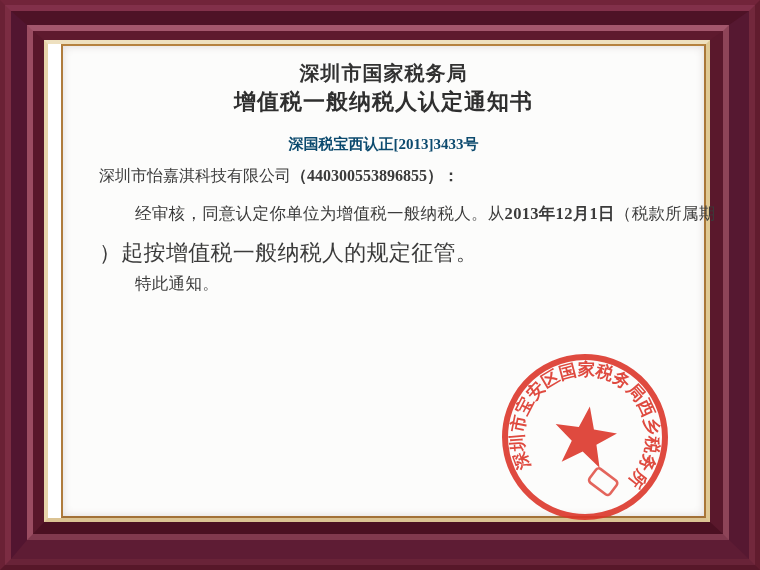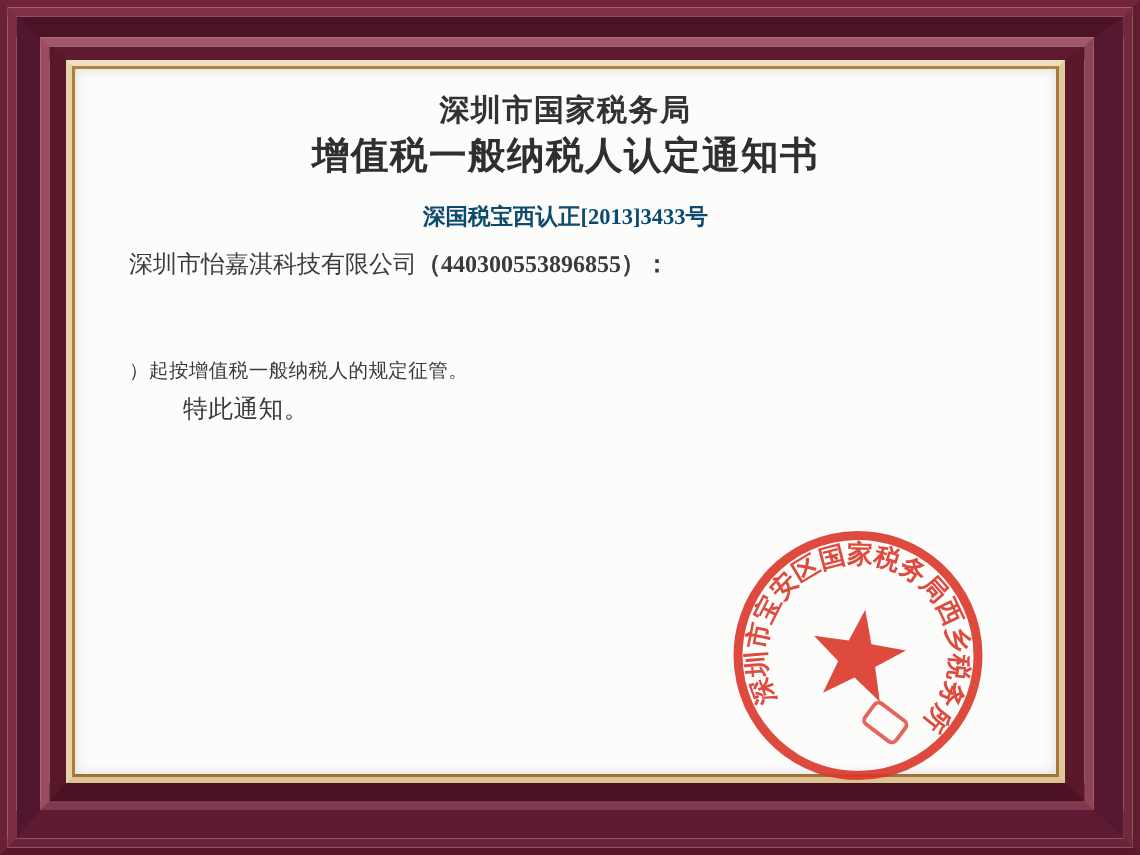--- a/index.html
+++ b/index.html
@@ -7,38 +7,38 @@
        font-family:"Liberation Serif","DejaVu Serif",serif;}
 
   
   .f{box-sizing:border-box;height:100%;border-style:solid;}
   #frame{width:760px;height:570px;}
   .f1{border-width:5px;border-color:#72243a #611c2e #571729 #6a2135;}
   .f2{border-width:6px;border-color:#82304a #72283c #692338 #7b2c42;}
   .f3{border-width:14px 20px 19px 16px;border-color:#4e1226 #561831 #5e1c34 #521530;}
   .f4{border-width:6px;border-color:#a3566c #8e4458 #81394e #9a4c61;}
   .f5{border-width:9px 13px 12px 11px;border-color:#5e1a2e #5a182c #4b1022 #58172a;}
-  .f6{border-width:4px;border-color:#eee0bf #dfc994 #dbc393 #e7d4aa;}
+  .f6{border-width:4px;border-color:#eee0bf #dfc994 #dbc393 #e7d4aa;padding-left:13px;}
   .f7{border-width:2px;border-color:#b5823f #a97739 #a27137 #af7c3c;}
 
   
   .paper{position:relative;width:100%;height:100%;background:#fcfcfb;
          box-shadow:inset 0 0 8px rgba(90,60,60,.18);overflow:visible;
          color:#3b3b3b;filter:blur(.3px);}
   .abs{position:absolute;white-space:nowrap;}
   .center{left:0;width:100%;text-align:center;}
   .t1{top:14px;font-size:20px;font-weight:bold;letter-spacing:1px;color:#323232;}
-  .t2{top:41px;font-size:25px;font-weight:bold;letter-spacing:1px;color:#2f2f2f;}
+  .t2{top:41px;font-size:22px;font-weight:bold;letter-spacing:1px;color:#2f2f2f;}
   .docnum{top:89px;font-size:15px;font-weight:bold;color:#0c4a6e;}
   .recipient{top:120px;left:36px;font-size:16px;}
   .recipient .id{font-weight:bold;}
   .line1{top:157px;left:72px;font-size:16.5px;letter-spacing:.3px;}
   .line1 .bd{font-weight:bold;}
-  .line2{top:192px;left:36px;font-size:13px;letter-spacing:.3px;}
-  .line3{top:216px;left:72px;font-size:16.5px;letter-spacing:.3px;}
+  .line2{top:192px;left:36px;font-size:22px;letter-spacing:.3px;}
+  .line3{top:227px;left:72px;font-size:16.5px;letter-spacing:.3px;}
 
   
   .seal{position:absolute;left:436px;top:305px;width:172px;height:172px;
         z-index:1;opacity:.9;filter:blur(.4px);}
   .seal text{font-family:"Liberation Serif","DejaVu Serif",serif;font-weight:bold;}
 
   
   .date{top:400px;left:434px;z-index:2;font-size:21px;font-weight:600;
         letter-spacing:1px;color:#43434b;
         font-family:"Liberation Sans","DejaVu Sans",sans-serif;}
@@ -57,20 +57,21 @@
        <div class="paper">
 
          <div class="abs center t1">深圳市国家税务局</div>
 
          <div class="abs center t2">增值税一般纳税人认定通知书</div>
 
          <div class="abs center docnum">深国税宝西认正[2013]3433号</div>
 
          <div class="abs recipient"><span>深圳市怡嘉淇科技有限公司</span><span class="id">（440300553896855）：</span></div>
 
+         <div class="abs line1"><span>经审核，同意认定你单位为增值税一般纳税人。从</span><span class="bd">2013年12月1日</span><span>（税款所属期</span></div>
 
          <div class="abs line2">）起按增值税一般纳税人的规定征管。</div>
 
          <div class="abs line3">特此通知。</div>
 
          <svg class="seal" viewBox="0 0 200 200" aria-hidden="true">
            <g transform="rotate(9 100 100)">
              <circle cx="100" cy="100" r="93" fill="none" stroke="#dc372b" stroke-width="7"></circle>
              <path id="sealArc" d="M 37.6,136 A 72,72 0 1 1 162.4,136" fill="none"></path>
              <text fill="#dc372b" font-size="20">

